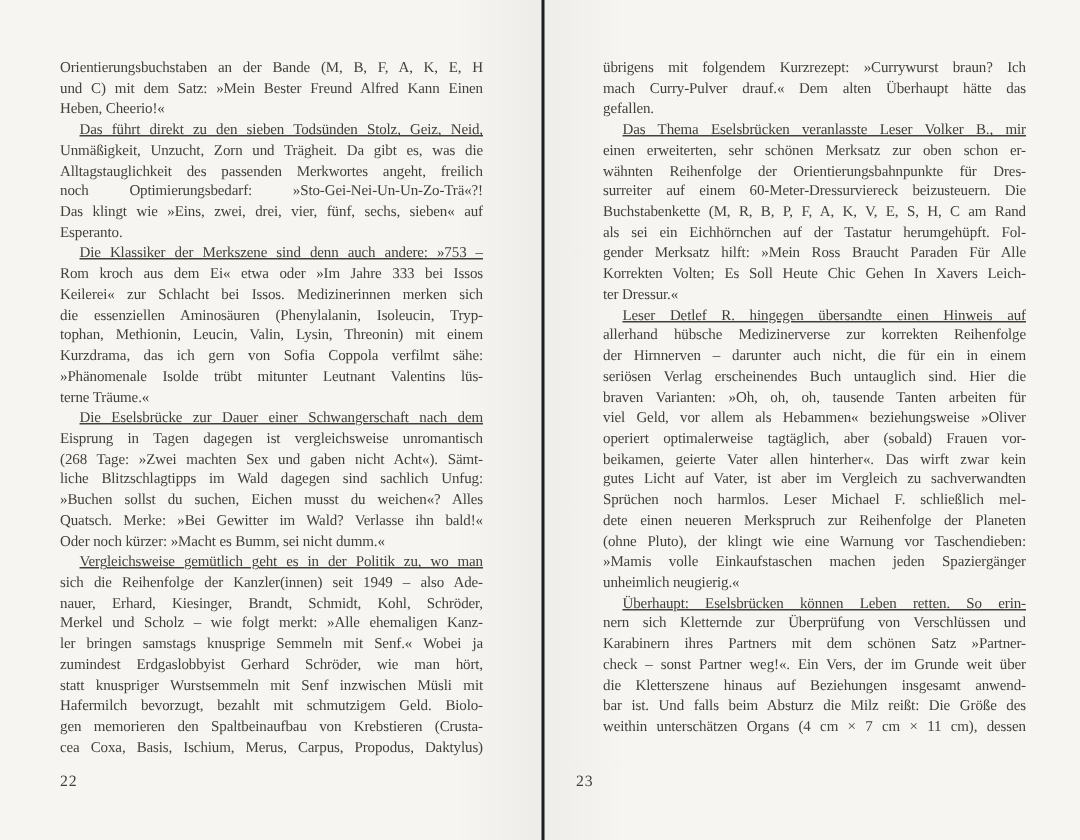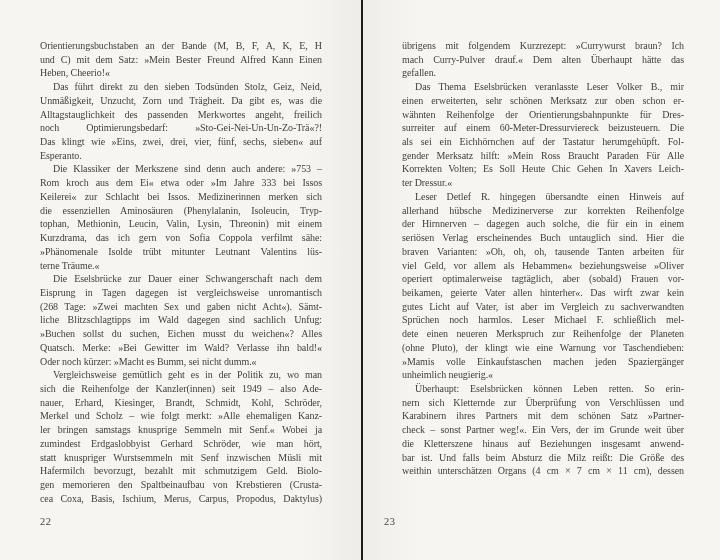--- a/index.html
+++ b/index.html
@@ -50,20 +50,21 @@
     height: 13.72px;
     overflow: hidden;
     text-align: justify;
     text-align-last: justify;
   }
   .line.end {
     text-align-last: left;
   }
   .line.indent {
     text-indent: 13px;
+    text-decoration: underline;
   }
   .page-number {
     position: absolute;
     top: 516px;
     width: 282px;
     text-align: left;
     font-size: 10.5px;
     color: var(--ink);
     letter-spacing: 0.5px;
   }
@@ -117,27 +118,28 @@
   <div class="spine"></div>
 
   <div class="text-block right">
       <div class="line">übrigens mit folgendem Kurzrezept: »Currywurst braun? Ich</div>
       <div class="line">mach Curry-Pulver drauf.« Dem alten Überhaupt hätte das</div>
       <div class="line end">gefallen.</div>
       <div class="line indent">Das Thema Eselsbrücken veranlasste Leser Volker B., mir</div>
       <div class="line">einen erweiterten, sehr schönen Merksatz zur oben schon er-</div>
       <div class="line">wähnten Reihenfolge der Orientierungsbahnpunkte für Dres-</div>
       <div class="line">surreiter auf einem 60-Meter-Dressurviereck beizusteuern. Die</div>
+      <div class="line">Buchstabenkette (M, R, B, P, F, A, K, V, E, S, H, C am Rand</div>
       <div class="line">als sei ein Eichhörnchen auf der Tastatur herumgehüpft. Fol-</div>
       <div class="line">gender Merksatz hilft: »Mein Ross Braucht Paraden Für Alle</div>
       <div class="line">Korrekten Volten; Es Soll Heute Chic Gehen In Xavers Leich-</div>
       <div class="line end">ter Dressur.«</div>
       <div class="line indent">Leser Detlef R. hingegen übersandte einen Hinweis auf</div>
       <div class="line">allerhand hübsche Medizinerverse zur korrekten Reihenfolge</div>
-      <div class="line">der Hirnnerven – dagegen auch solche, die für ein in einem</div>
+      <div class="line">der Hirnnerven – darunter auch nicht, die für ein in einem</div>
       <div class="line">seriösen Verlag erscheinendes Buch untauglich sind. Hier die</div>
       <div class="line">braven Varianten: »Oh, oh, oh, tausende Tanten arbeiten für</div>
       <div class="line">viel Geld, vor allem als Hebammen« beziehungsweise »Oliver</div>
       <div class="line">operiert optimalerweise tagtäglich, aber (sobald) Frauen vor-</div>
       <div class="line">beikamen, geierte Vater allen hinterher«. Das wirft zwar kein</div>
       <div class="line">gutes Licht auf Vater, ist aber im Vergleich zu sachverwandten</div>
       <div class="line">Sprüchen noch harmlos. Leser Michael F. schließlich mel-</div>
       <div class="line">dete einen neueren Merkspruch zur Reihenfolge der Planeten</div>
       <div class="line">(ohne Pluto), der klingt wie eine Warnung vor Taschendieben:</div>
       <div class="line">»Mamis volle Einkaufstaschen machen jeden Spaziergänger</div>

